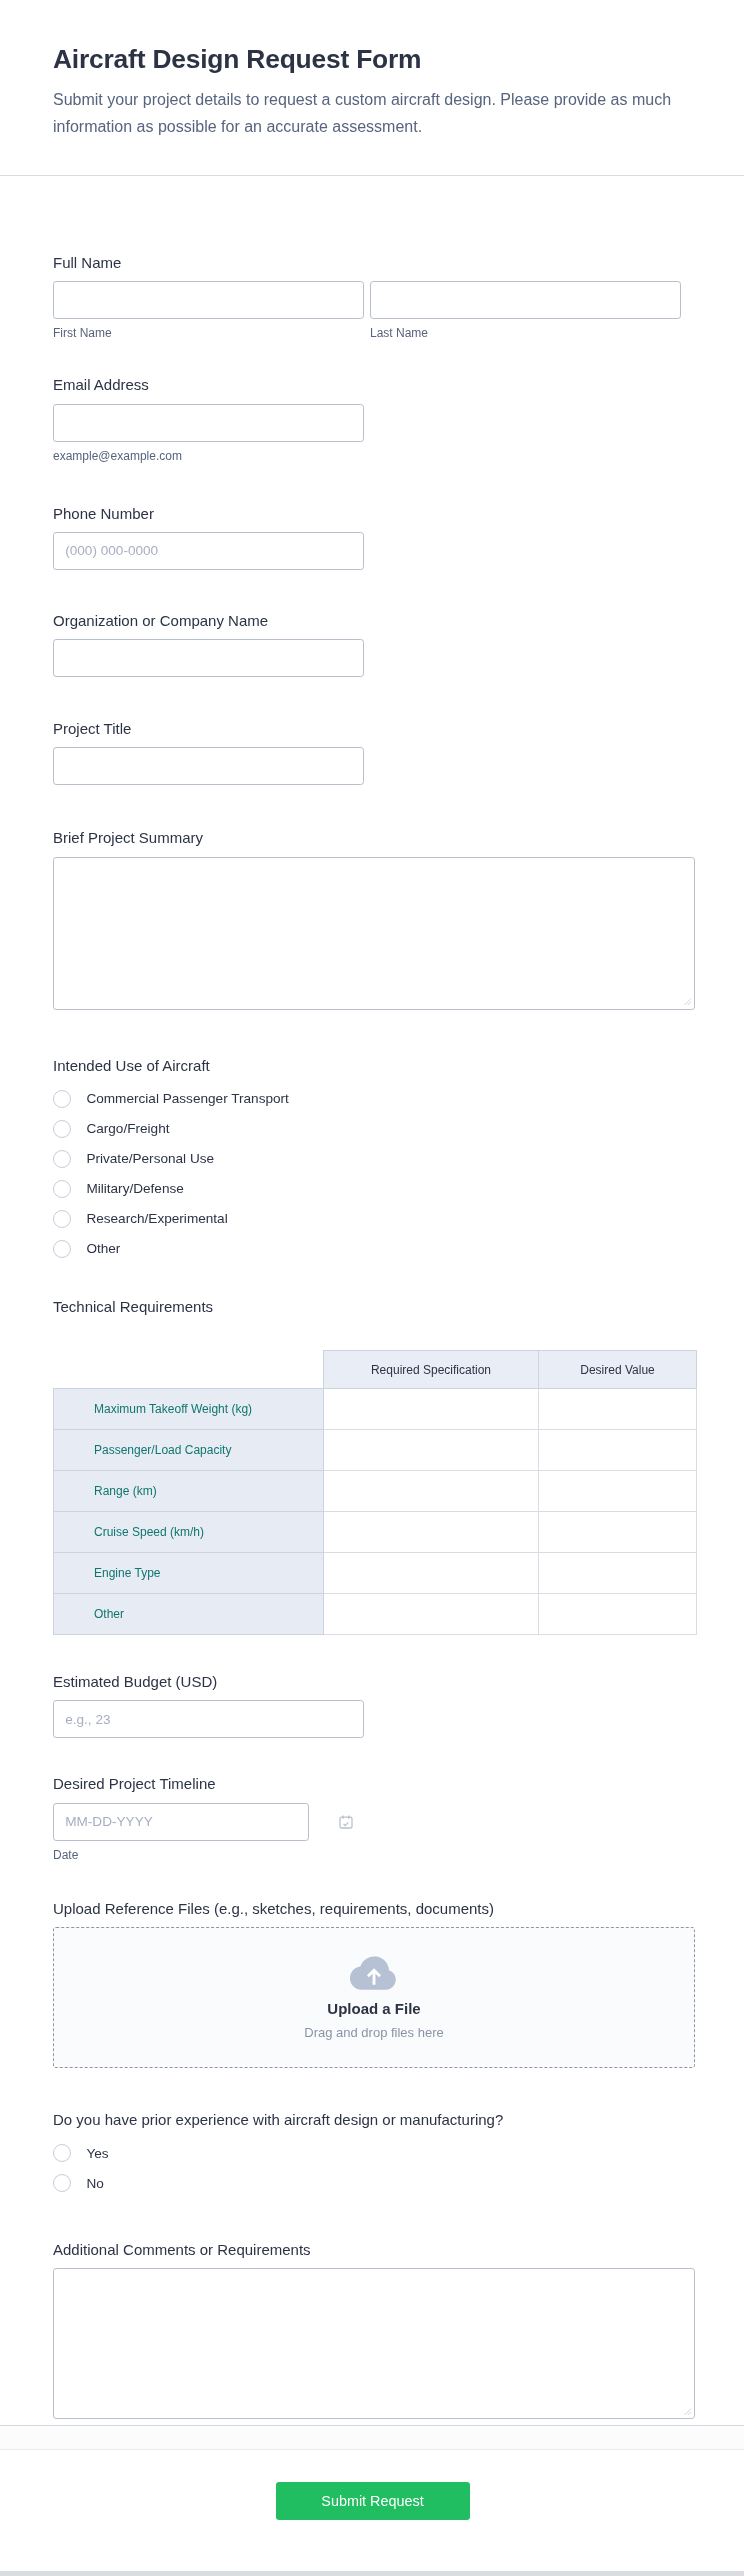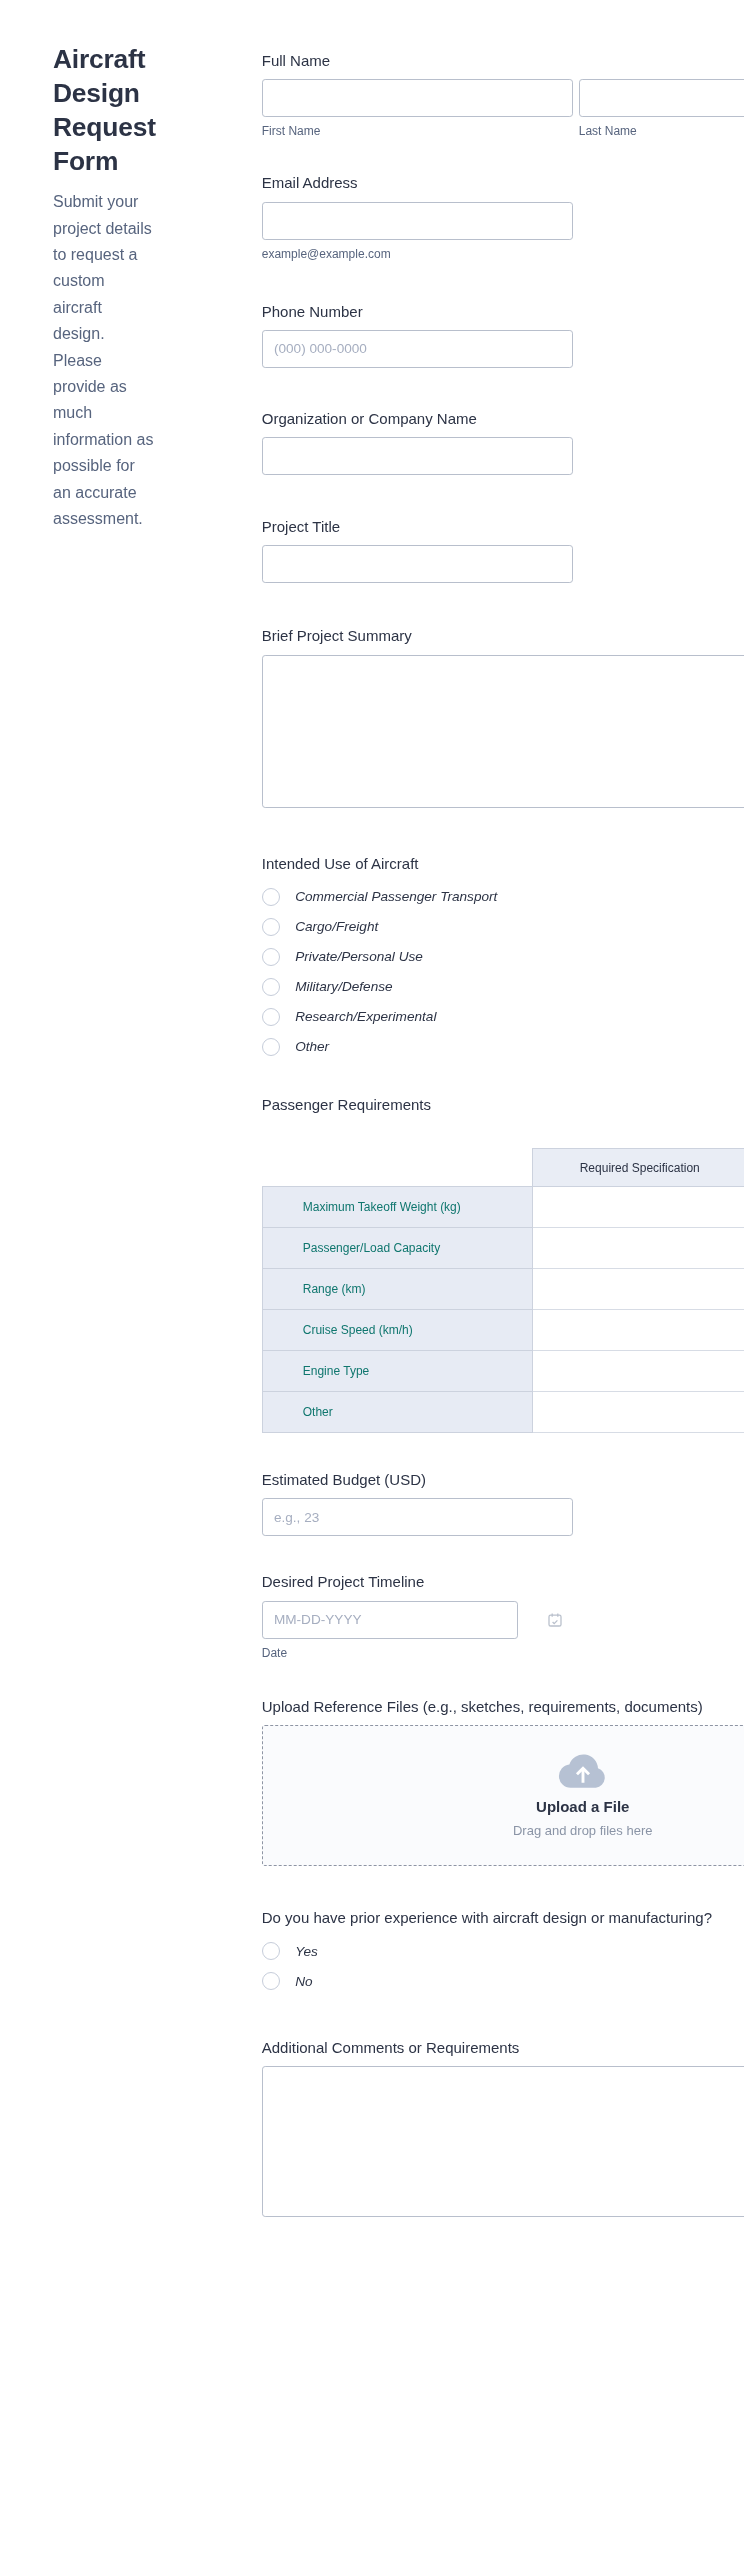--- a/index.html
+++ b/index.html
@@ -2,21 +2,21 @@
 <html style="font-size:13px"><head>
 <meta charset="utf-8">
 <style>
   * { box-sizing: border-box; margin: 0; padding: 0; }
   html,body { background:#fff; }
   body {
     width: 745px; height: 2576px; overflow: hidden;
     font-family: "Liberation Sans", "DejaVu Sans", sans-serif;
     color: #2c3345;
   }
-  .page { width: 745px; height: 2576px; display: flex; flex-direction: row; background:#fff; }
+  .page { width: 745px; height: 2576px; display: flex; flex-direction: column; background:#fff; }
 
   
   .form-header { padding: 42px 53px 0 53px; }
   .form-title { font-size: 26.4px; font-weight: 700; line-height: 34px; color: #2c3345; letter-spacing: -0.2px; }
   .form-subtitle { margin-top: 11.2px; font-size: 16px; line-height: 26.4px; color: #57647e; max-width: 623px; }
   .header-divider { margin-top: 35px; border: none; border-top: 0.8px solid #d8dde4; width: 100%; }
 
   
   .form-body { padding: 0 53px; flex: 0 0 auto; }
   .q { margin-top: 42px; }
@@ -33,21 +33,21 @@
   .name-grid { display: grid; grid-template-columns: 311px 311px; column-gap: 6px; }
 
   .textarea-wrap { position: relative; width: 642px; }
   .big-textarea {
     width: 642px; height: 153px; border: 0.8px solid #b8bfcc; border-radius: 3.2px;
     resize: none; font-family: inherit; font-size: 13.6px; padding: 8px 11.2px; outline:none; display:block;
   }
   .resize-handle { position:absolute; right: 3.2px; bottom: 4px; width: 8.8px; height: 8.8px; }
 
   
-  .radio-list { margin-top: 2px; font-style: italic; }
+  .radio-list { margin-top: 2px; }
   .radio-row { display: flex; align-items: center; height: 30px; cursor: pointer; }
   .radio-circle {
     width: 18.4px; height: 18.4px; border: 1.6px solid #c6cdda; border-radius: 50%;
     background: #fff; flex: 0 0 auto;
   }
   .radio-text { margin-left: 15px; font-size: 13.6px; color: #2c3345; }
 
   
   .matrix-wrap { margin-top: 34px; }
   table.matrix { border-collapse: collapse; width: 642px; table-layout: fixed; }
@@ -94,21 +94,21 @@
 <div class="page">
 
   <header class="form-header">
     <h1 class="form-title">Aircraft Design Request Form</h1>
     <p class="form-subtitle">Submit your project details to request a custom aircraft design. Please provide as much information as possible for an accurate assessment.</p>
   </header>
   <hr class="header-divider">
 
   <main class="form-body">
 
-    <section class="q" style="margin-top:52px">
+    <section class="q" style="margin-top:78px">
       <label class="q-label">Full Name</label>
       <div class="name-grid">
         <div>
           <input class="text-input" style="width: 100%;" type="text" value="">
           <div class="sub-label">First Name</div>
         </div>
         <div>
           <input class="text-input" style="width: 100%;" type="text" value="">
           <div class="sub-label">Last Name</div>
         </div>
@@ -171,21 +171,21 @@
           <span class="radio-text">Research/Experimental</span>
         </div>
         <div class="radio-row">
           <span class="radio-circle"></span>
           <span class="radio-text">Other</span>
         </div>
       </div>
     </section>
 
     <section class="q" style="margin-top:34px">
-      <label class="q-label">Passenger Requirements</label>
+      <label class="q-label">Technical Requirements</label>
       <div class="matrix-wrap">
         <table class="matrix">
           <colgroup>
               <col class="col-rowhead">
               <col class="col-spec">
               <col class="col-val">
             </colgroup>
           <thead>
             <tr>
               <td class="corner"></td>

